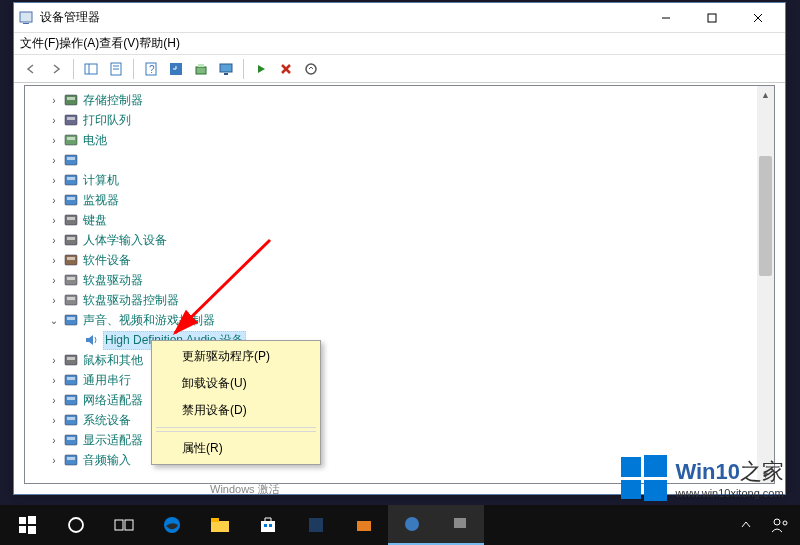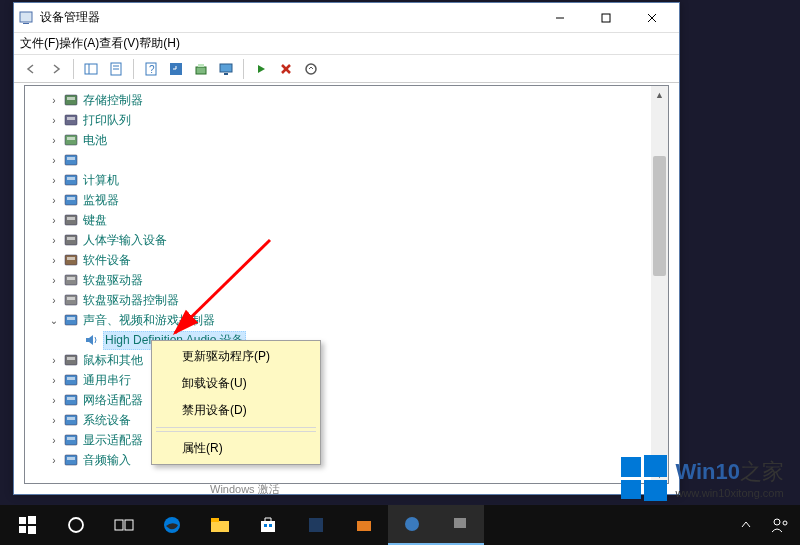--- a/index.html
+++ b/index.html
@@ -1,18 +1,18 @@
 <!DOCTYPE html>
 <html><head>
 <meta charset="utf-8">
 <style>
   * { box-sizing: border-box; }
   html, body { margin: 0; padding: 0; font-family: "Microsoft YaHei", "Segoe UI", sans-serif; font-size: 12px; background: #000; }
   .screen { width: 800px; height: 545px; position: relative; background: #1a1a2e; overflow: hidden; }
-  .window { position: absolute; left: 13px; top: 2px; width: 667px; height: 493px; background: #fff; border: 1px solid #5a7aa8; box-shadow: 0 0 8px rgba(0,0,0,0.3); }
+  .window { position: absolute; left: 13px; top: 2px; width: 773px; height: 493px; background: #fff; border: 1px solid #5a7aa8; box-shadow: 0 0 8px rgba(0,0,0,0.3); }
   .titlebar { height: 30px; background: #fff; display: flex; align-items: center; padding: 0 4px; border-bottom: 1px solid #e0e0e0; }
   .titlebar .icon { width: 16px; height: 16px; margin-right: 6px; display: inline-flex; align-items: center; justify-content: center; }
   .titlebar .title { flex: 1; font-size: 12px; color: #000; }
   .winbtns { display: flex; }
   .winbtn { width: 46px; height: 30px; display: flex; align-items: center; justify-content: center; color: #000; }
   .menubar { height: 22px; display: flex; align-items: center; padding: 0 6px; border-bottom: 1px solid #e0e0e0; }
   .menubar span { font-size: 12px; color: #000; }
   .toolbar { height: 28px; display: flex; align-items: center; padding: 0 6px; gap: 3px; border-bottom: 1px solid #ccc; }
   .tbtn { width: 22px; height: 22px; display: flex; align-items: center; justify-content: center; border: 1px solid transparent; }
   .tsep { width: 1px; height: 20px; background: #ccc; margin: 0 3px; }

